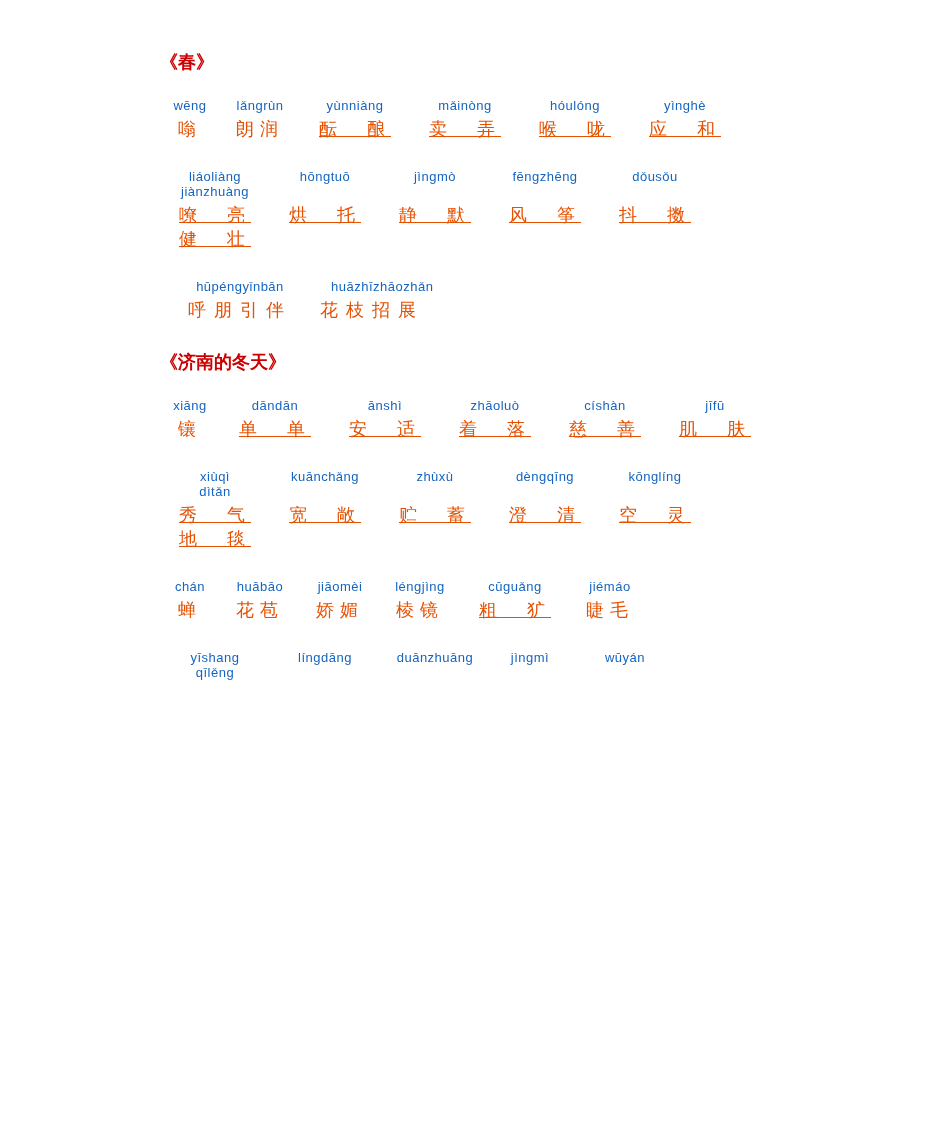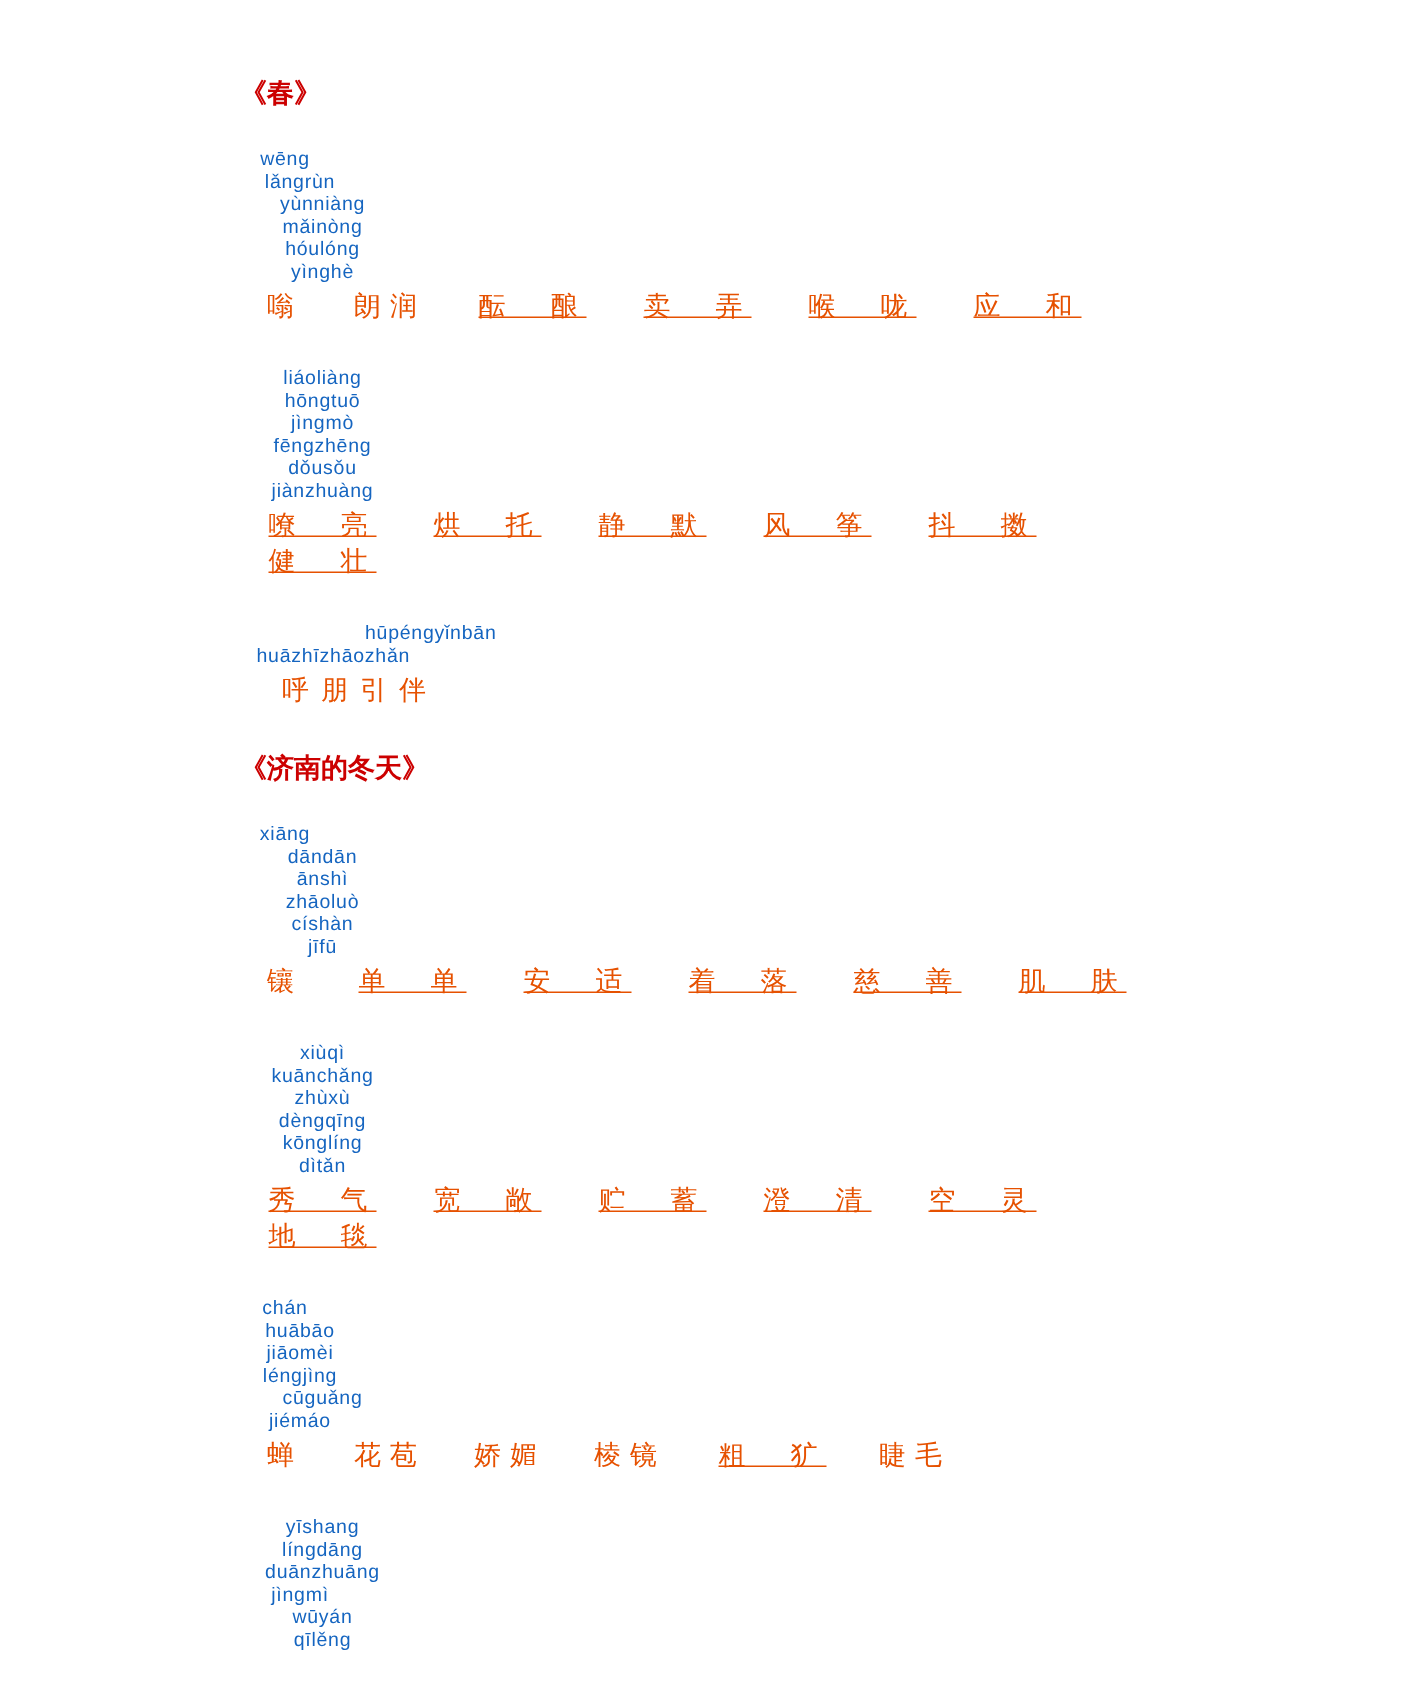--- a/index.html
+++ b/index.html
@@ -24,21 +24,20 @@
     }
     .vocab-block {
       margin-bottom: 28px;
     }
     .pinyin-row {
       display: flex;
       flex-wrap: wrap;
       gap: 0px;
       margin-bottom: 4px;
       align-items: baseline;
-      flex-direction: column;
     }
     .hanzi-row {
       display: flex;
       flex-wrap: wrap;
       gap: 0px;
       align-items: baseline;
       margin-bottom: 8px;
     }
     .pinyin-item {
       color: #1565c0;
@@ -114,25 +113,26 @@
         <span class="hanzi-item wide">烘　托</span>
         <span class="hanzi-item wide">静　默</span>
         <span class="hanzi-item wide">风　筝</span>
         <span class="hanzi-item wide">抖　擞</span>
         <span class="hanzi-item wide">健　壮</span>
       </div>
     </div>
 
     <div class="vocab-block">
       <div class="pinyin-row">
-        <span class="pinyin-item" style="min-width:160px;text-align:right;">hūpéngyǐnbān</span>
+        <span class="pinyin-item" style="min-width:160px;text-align:center;">hūpéngyǐnbān</span>
         <span class="pinyin-item" style="min-width:180px;text-align:left;margin-left:11px;">huāzhīzhāozhǎn</span>
       </div>
       <div class="hanzi-row">
         <span class="hanzi-item" style="min-width:160px;text-align:center;letter-spacing:8px;">呼朋引伴</span>
+        <span class="hanzi-item" style="min-width:180px;text-align:left;letter-spacing:8px;">花枝招展</span>
       </div>
     </div>
   </div>
 
   <div>
     <div class="section-title">《济南的冬天》</div>
 
     <div class="vocab-block">
       <div class="pinyin-row">
         <span class="pinyin-item narrow">xiāng</span>

